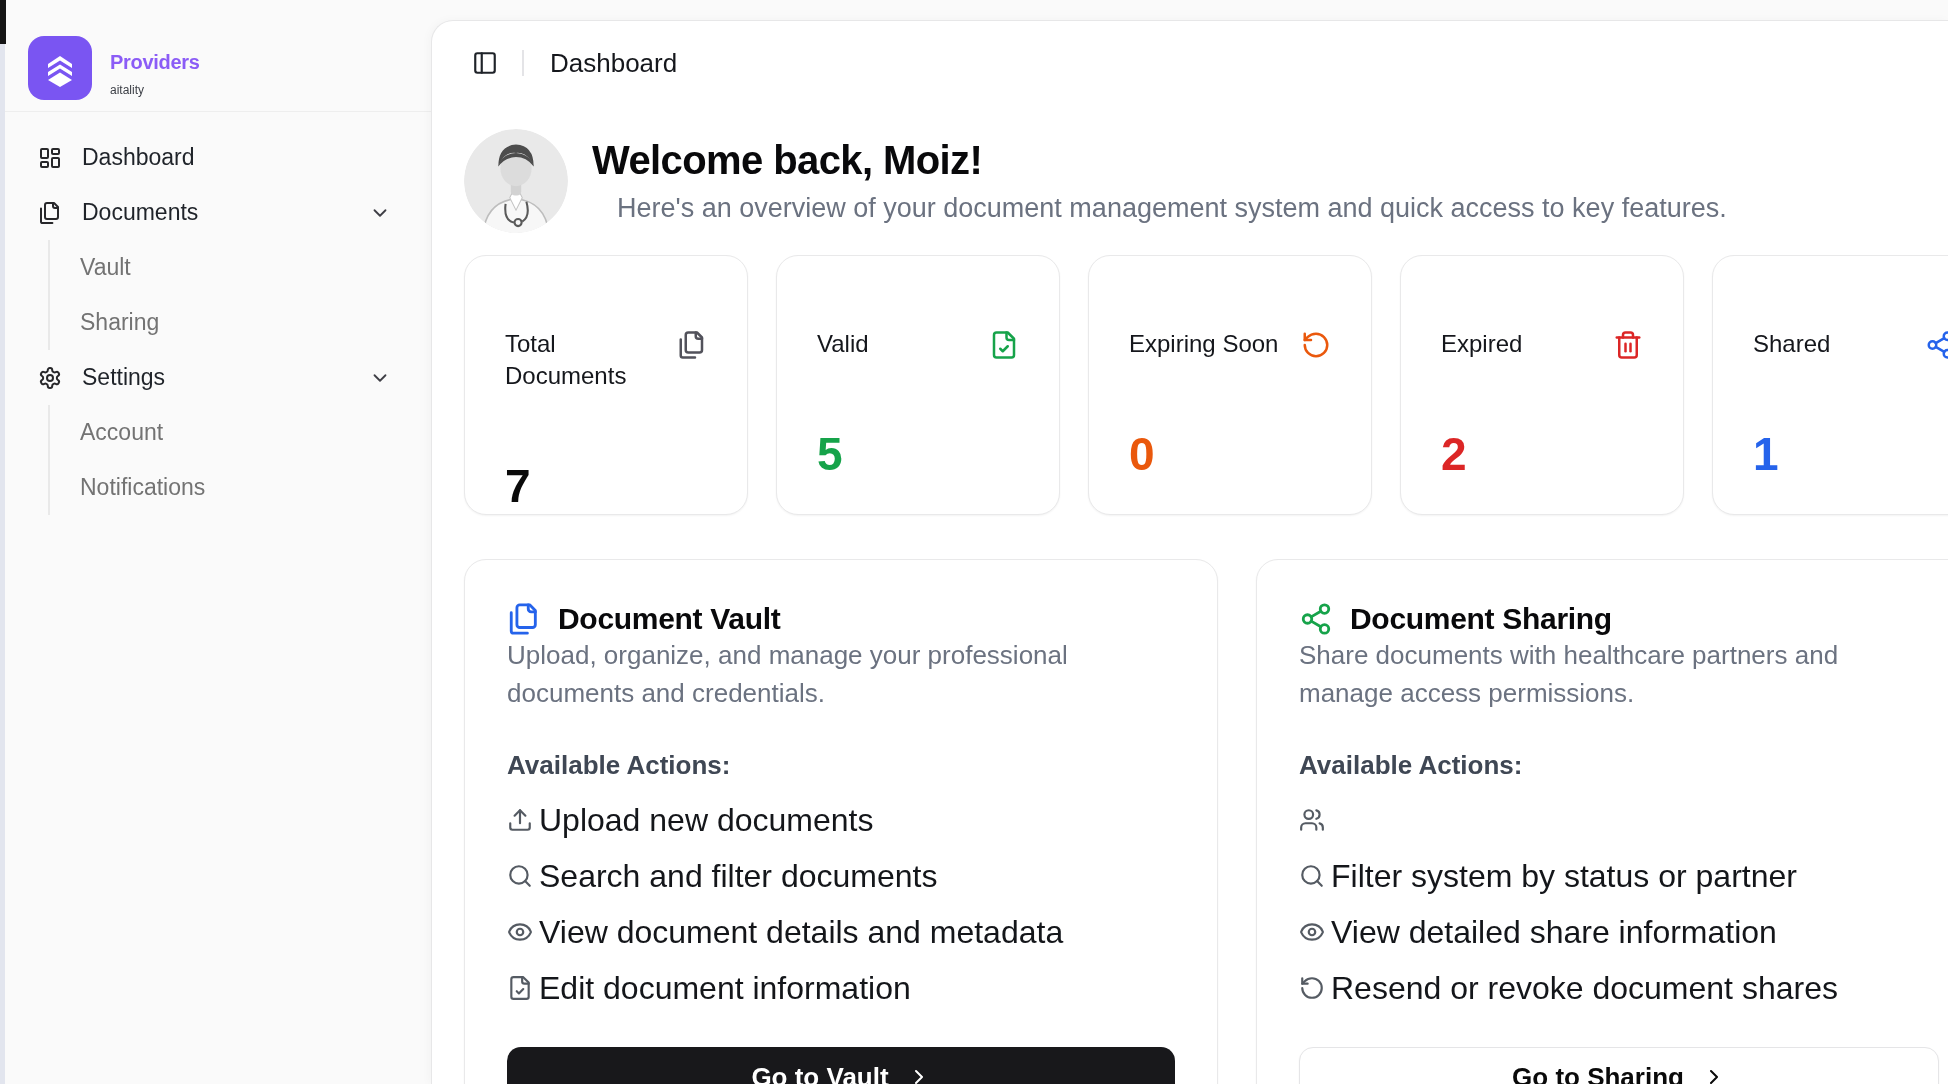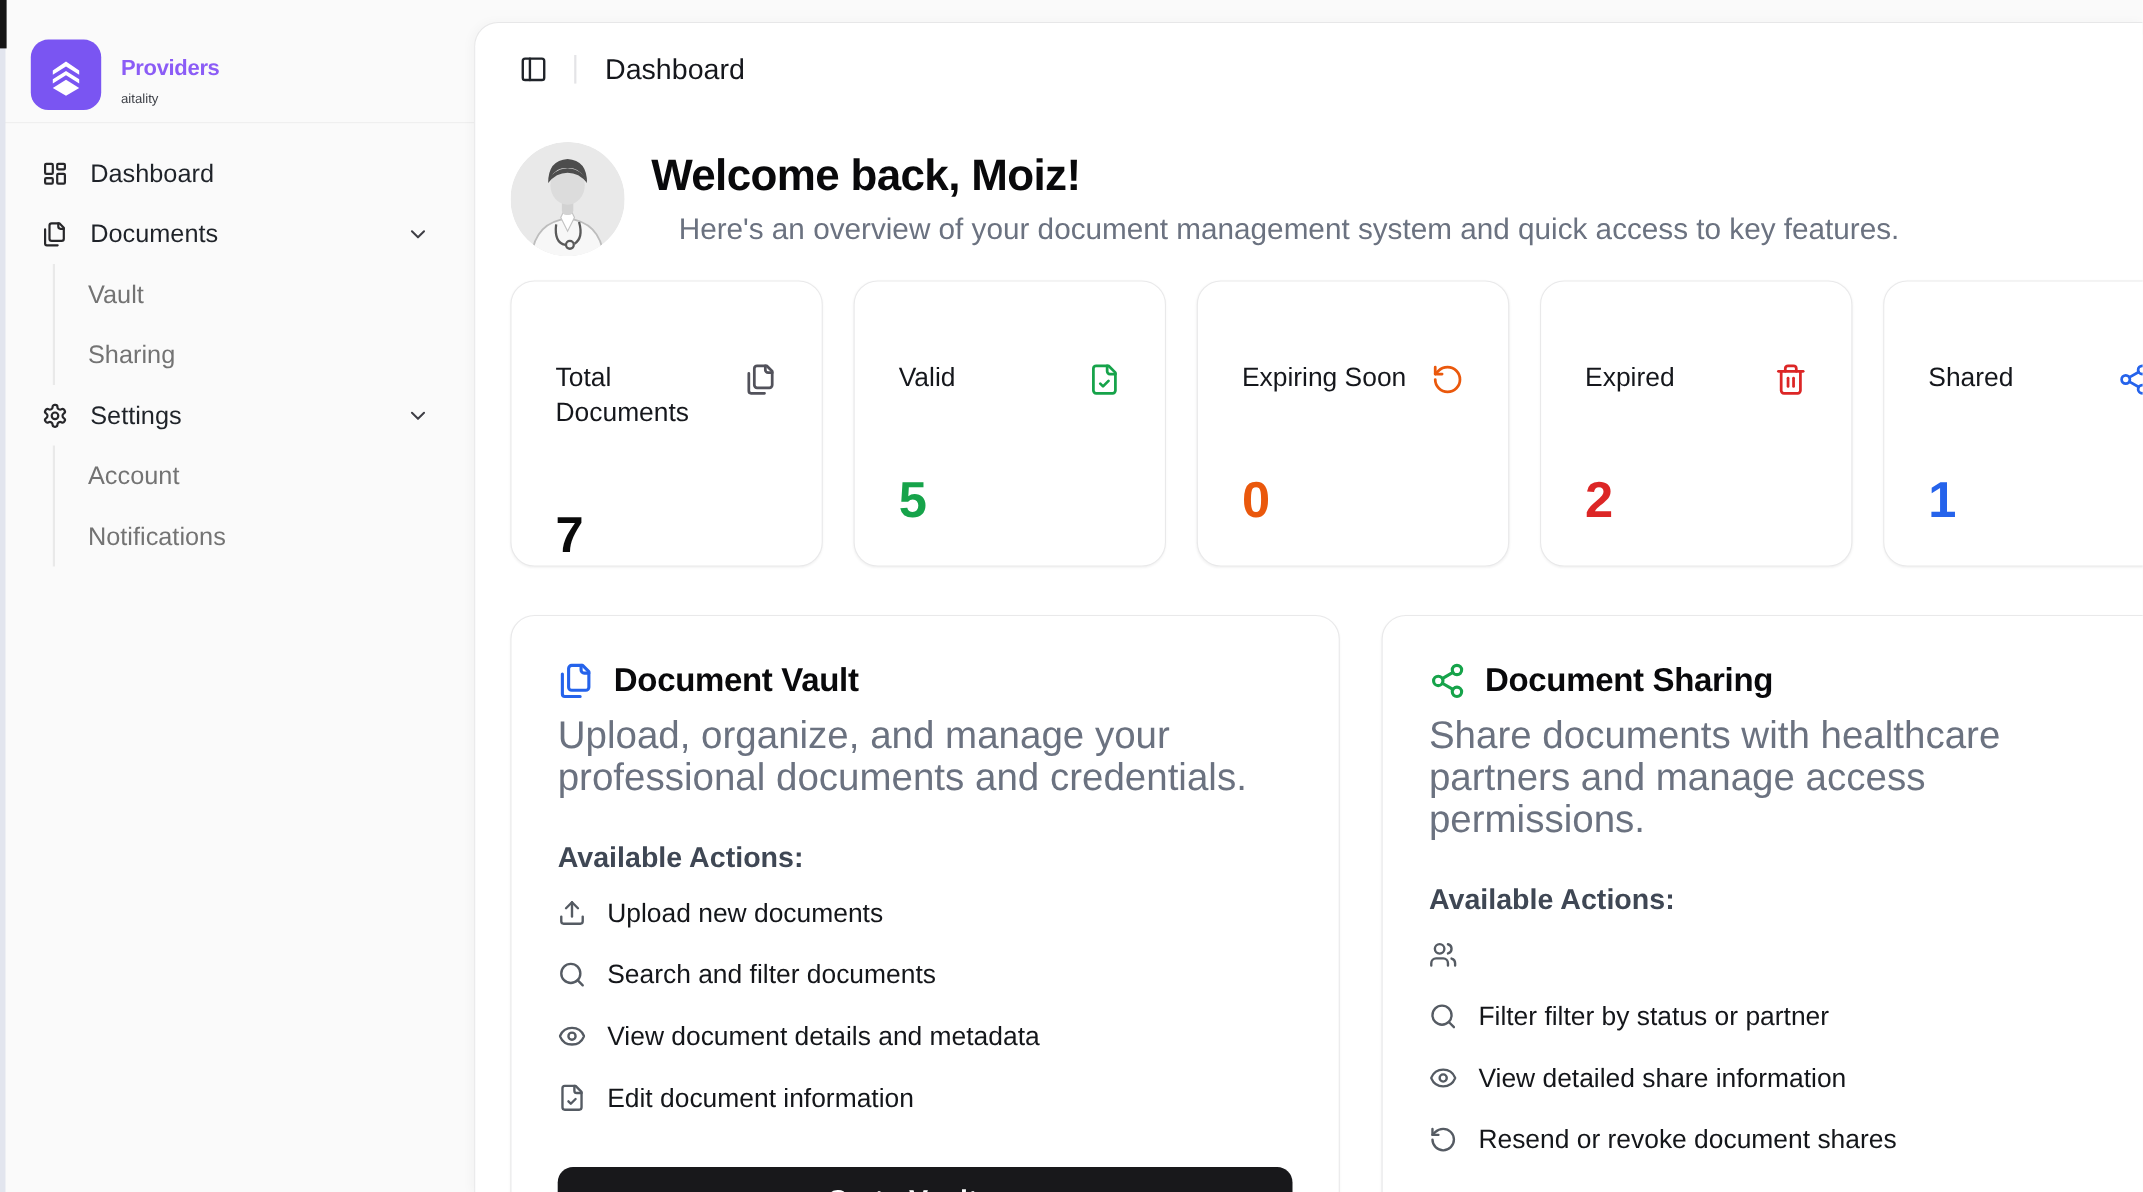--- a/index.html
+++ b/index.html
@@ -66,23 +66,23 @@
   .c-blue  { color:#2563eb; }
 
   
   .features-row { margin-top:44px; display:flex; gap:38px; }
   .feature-card { background:#fff; border:1px solid #e9e9ea; border-radius:22px; box-shadow:0 1px 2px rgba(0,0,0,0.05); padding:42px; height:566px; flex-shrink:0; }
   .feature-card.vault { width:754px; }
   .feature-card.sharing { width:726px; }
   .feat-header { display:flex; align-items:flex-start; gap:17px; }
   .feat-header svg { width:34px; height:34px; flex-shrink:0; }
   .feat-title { font-size:30px; font-weight:bold; color:#09090b; letter-spacing:-0.3px; }
-  .feat-desc { margin-top:14px; font-size:35px; color:#6b7280; line-height:38px; }
+  .feat-desc { font-size:26px; color:#6b7280; line-height:38px; }
   .actions-heading { margin-top:38px; font-size:26px; font-weight:bold; color:#3f4754; }
-  .action-row { margin-top:22px; display:flex; gap:19px; font-size:24px; color:#14161a; height:34px; }
+  .action-row { margin-top:22px; display:flex; align-items:center; gap:6px; font-size:32px; color:#14161a; height:34px; }
   .action-row svg { width:26px; height:26px; color:#555b63; flex-shrink:0; }
   .feat-btn { margin-top:42px; height:60px; width:100%; border-radius:14px; display:flex; align-items:center; justify-content:center; gap:18px; font-size:26px; font-weight:600; cursor:pointer; border:none; font-family:"Liberation Sans", sans-serif; }
   .feat-btn svg { width:24px; height:24px; }
   .btn-dark  { background:#18181b; color:#ffffff; }
   .btn-light { background:#ffffff; color:#0a0a0a; border:1px solid #e5e5e7; box-shadow:0 1px 2px rgba(0,0,0,0.05); }
 
   svg.stroke { fill:none; stroke:currentColor; stroke-width:2; stroke-linecap:round; stroke-linejoin:round; }
 </style>
 </head>
 <body>
@@ -336,21 +336,21 @@
             <circle cx="9" cy="7" r="4"></circle>
             <path d="M22 21v-2a4 4 0 0 0-3-3.87"></path>
             <path d="M16 3.13a4 4 0 0 1 0 7.75"></path>
         </svg>
       </div>
       <div class="action-row">
         <svg class="stroke" viewBox="0 0 24 24">
           <circle cx="11" cy="11" r="8"></circle>
             <path d="m21 21-4.3-4.3"></path>
         </svg>
-        <span>Filter filter by status or partner</span>
+        <span>Filter system by status or partner</span>
       </div>
       <div class="action-row">
         <svg class="stroke" viewBox="0 0 24 24">
           <path d="M2.06 12.35a1 1 0 0 1 0-.7 10.75 10.75 0 0 1 19.88 0 1 1 0 0 1 0 .7 10.75 10.75 0 0 1-19.88 0"></path>
             <circle cx="12" cy="12" r="3"></circle>
         </svg>
         <span>View detailed share information</span>
       </div>
       <div class="action-row">
         <svg class="stroke" viewBox="0 0 24 24">

